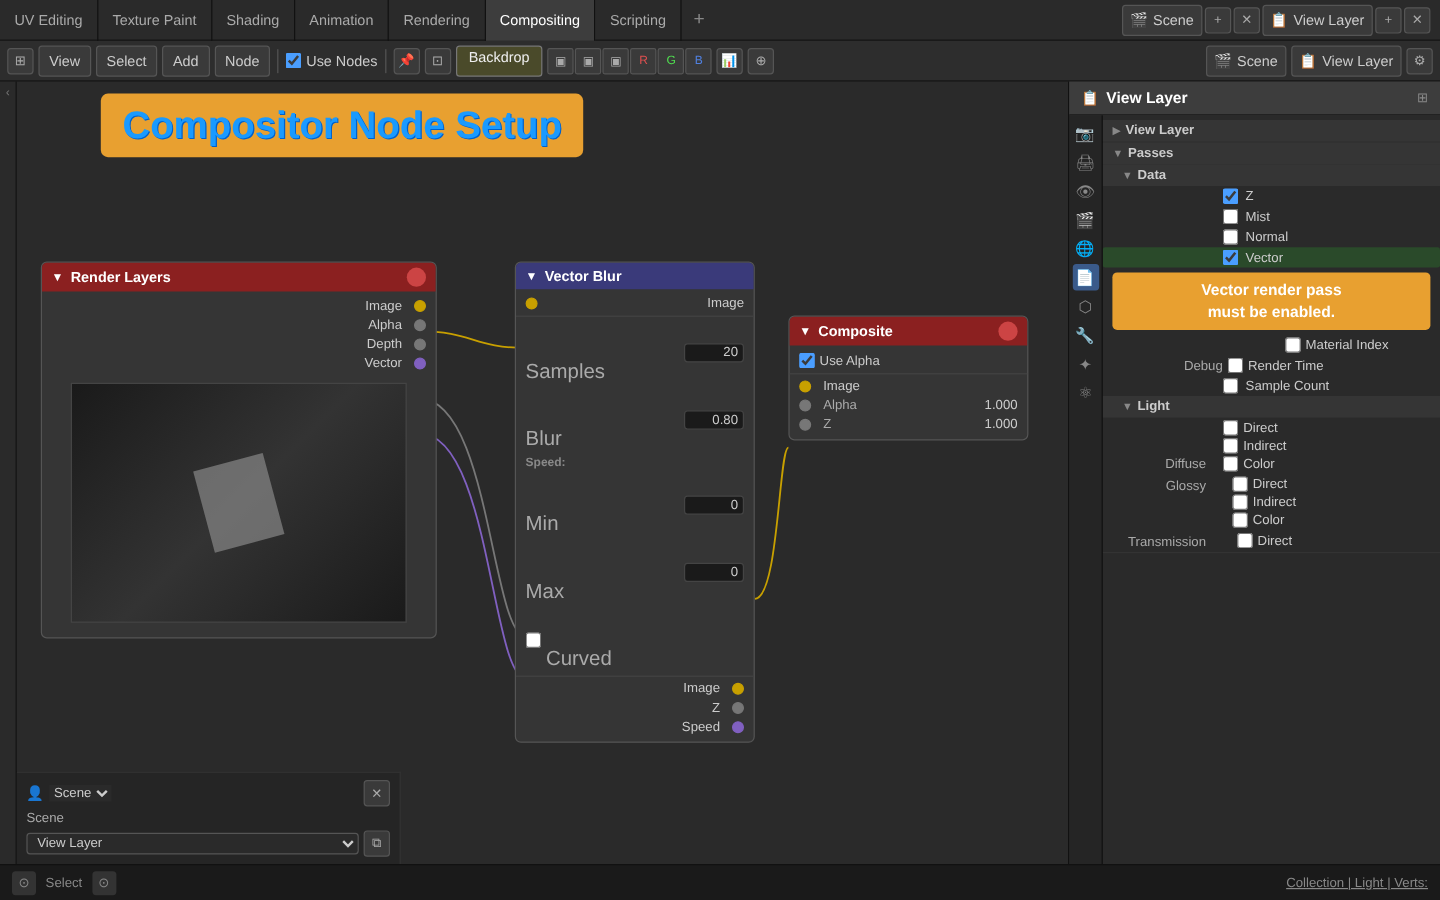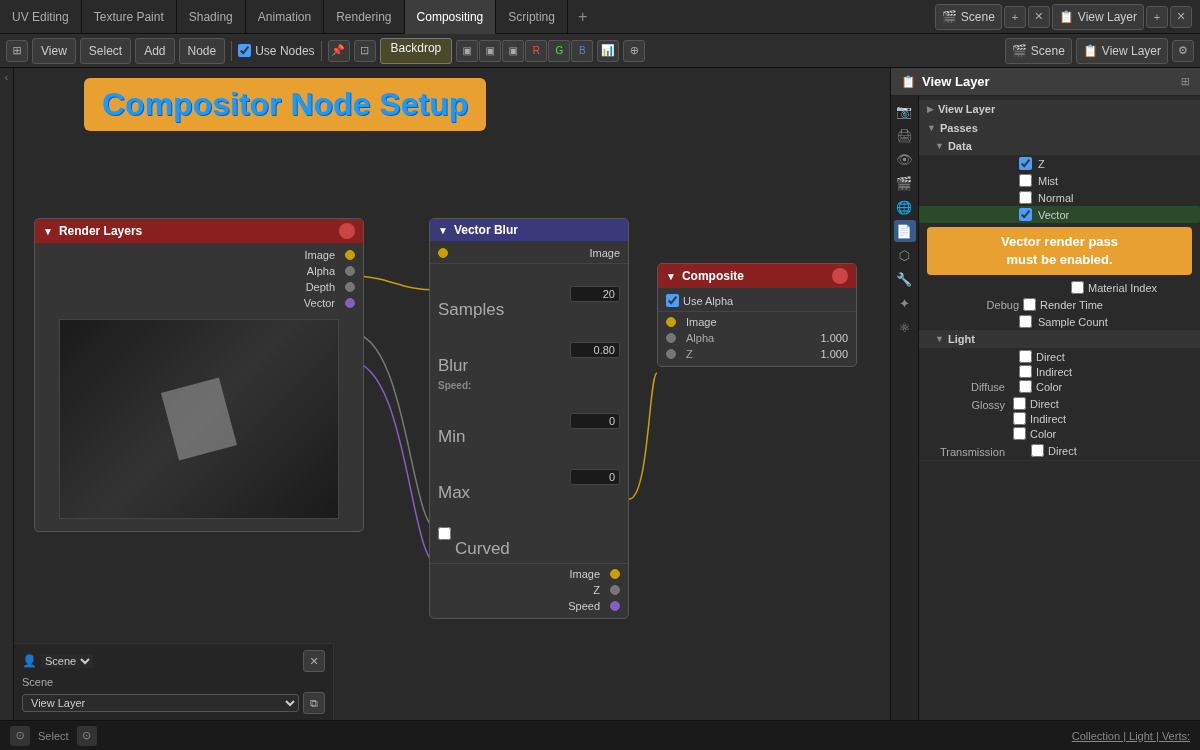--- a/index.html
+++ b/index.html
@@ -785,21 +785,21 @@
                   <input type="checkbox" class="prop-checkbox" style="">
                   <span style="color:#ccc; font-size:11px;">Indirect</span>
                 </label>
                 <label style="display:flex; align-items:center; gap:4px;">
                   <input type="checkbox" class="prop-checkbox" style="">
                   <span style="color:#ccc; font-size:11px;">Color</span>
                 </label>
               </div>
             </div>
 
-            <div style="padding:2px 8px 2px 16px; display:flex; align-items:flex-start; gap:0;">
+            <div style="padding:2px 8px 2px 16px; display:flex; align-items:flex-start; gap:14px;">
               <span style="color:#aaa; font-size:11px; width:70px; text-align:right; padding-top:2px;">Glossy</span>
               <div style="display:flex; flex-direction:column; gap:2px; margin-left:8px;">
                 <label style="display:flex; align-items:center; gap:4px;">
                   <input type="checkbox" class="prop-checkbox" style="">
                   <span style="color:#ccc; font-size:11px;">Direct</span>
                 </label>
                 <label style="display:flex; align-items:center; gap:4px;">
                   <input type="checkbox" class="prop-checkbox" style="">
                   <span style="color:#ccc; font-size:11px;">Indirect</span>
                 </label>

